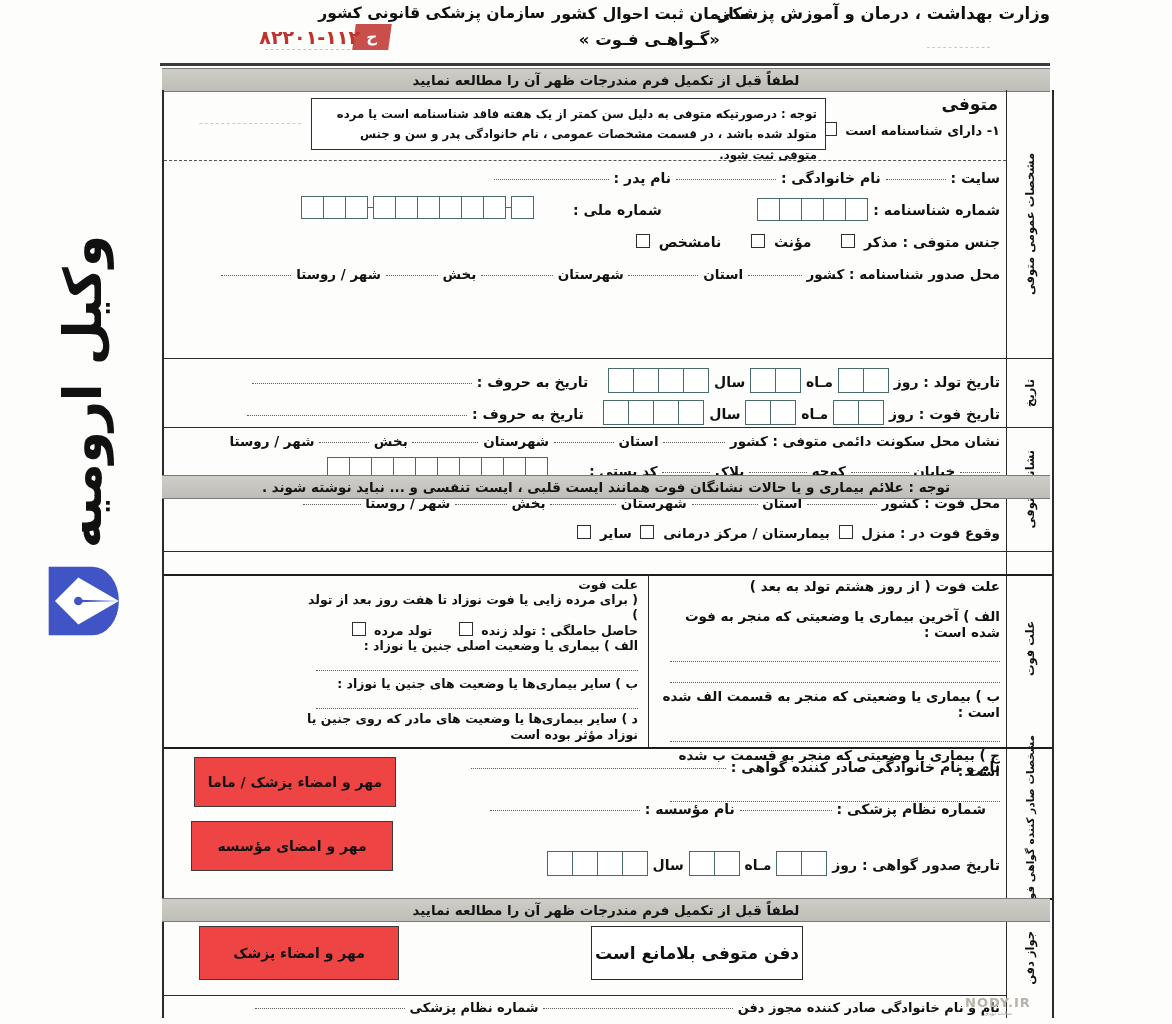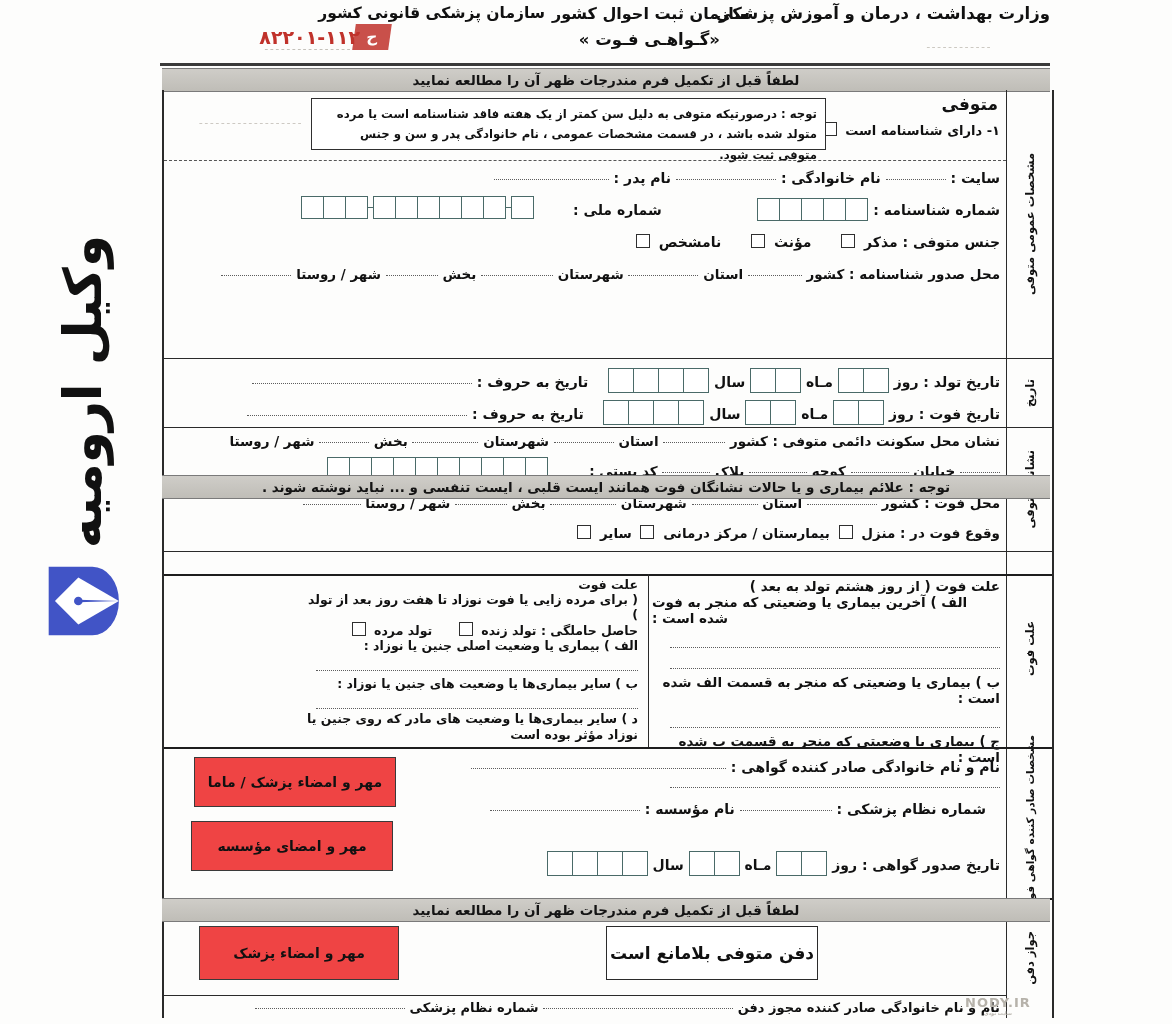--- a/index.html
+++ b/index.html
@@ -407,21 +407,21 @@
     <div class="hline" style="top:461px;"></div>
     <div class="sect" style="top:461px;height:23px;"></div>
     <div class="hline thick" style="top:484px;"></div>
 
     <div class="sect" style="top:484px;height:173px;">
 
       <div class="vsep" style="right:357px;"></div>
 
       <div style="position:absolute;right:6px;width:348px;top:4px;">
         <div style="font-size:13.5px;font-weight:bold;text-align:right;">علت فوت ( از روز هشتم تولد به بعد )</div>
-        <div style="font-size:13.5px;font-weight:bold;text-align:left;margin-top:0;">الف ) آخرین بیماری یا وضعیتی که منجر به فوت شده است :</div>
+        <div style="font-size:13.5px;font-weight:bold;text-align:right;margin-top:14px;">الف ) آخرین بیماری یا وضعیتی که منجر به فوت شده است :</div>
         <div class="dots" style="display:block;width:330px;height:14px;margin-top:7px;"></div>
         <div class="dots" style="display:block;width:330px;height:14px;margin-top:6px;"></div>
         <div style="font-size:13.5px;font-weight:bold;text-align:right;margin-top:5px;">ب ) بیماری یا وضعیتی که منجر به قسمت الف شده است :</div>
         <div class="dots" style="display:block;width:330px;height:14px;margin-top:7px;"></div>
         <div style="font-size:13.5px;font-weight:bold;text-align:right;margin-top:5px;">ج ) بیماری یا وضعیتی که منجر به قسمت ب شده است :</div>
         <div class="dots" style="display:block;width:330px;height:14px;margin-top:8px;"></div>
       </div>
 
       <div style="position:absolute;right:368px;width:332px;top:3px;">
         <div style="font-size:12.5px;font-weight:bold;text-align:right;">علت فوت</div>
@@ -477,21 +477,21 @@
           </span>
       </div>
 
       <div class="sigbox" style="right:610px;top:10px;width:200px;height:48px;">مهر و امضاء پزشک / ماما</div>
       <div class="sigbox" style="right:613px;top:74px;width:200px;height:48px;">مهر و امضای مؤسسه</div>
     </div>
 
     <div class="hline thick" style="top:808px;"></div>
 
     <div class="sect" style="top:808px;height:120px;">
-      <div class="bigbox" style="right:188px;top:28px;width:210px;height:52px;">دفن متوفی بلامانع است</div>
+      <div class="bigbox" style="right:203px;top:28px;width:210px;height:52px;">دفن متوفی بلامانع است</div>
       <div class="sigbox" style="right:607px;top:28px;width:198px;height:52px;">مهر و امضاء پزشک</div>
 
       <div class="hline" style="top:97px;"></div>
 
       <div class="row" style="right:6px;top:102px;font-size:13px;">
         <span class="lbl">نام و نام خانوادگی صادر کننده مجوز دفن</span>
         <span class="dots" style="width:190px;"></span>
         <span class="lbl">شماره نظام پزشکی</span>
         <span class="dots" style="width:150px;"></span>
       </div>

